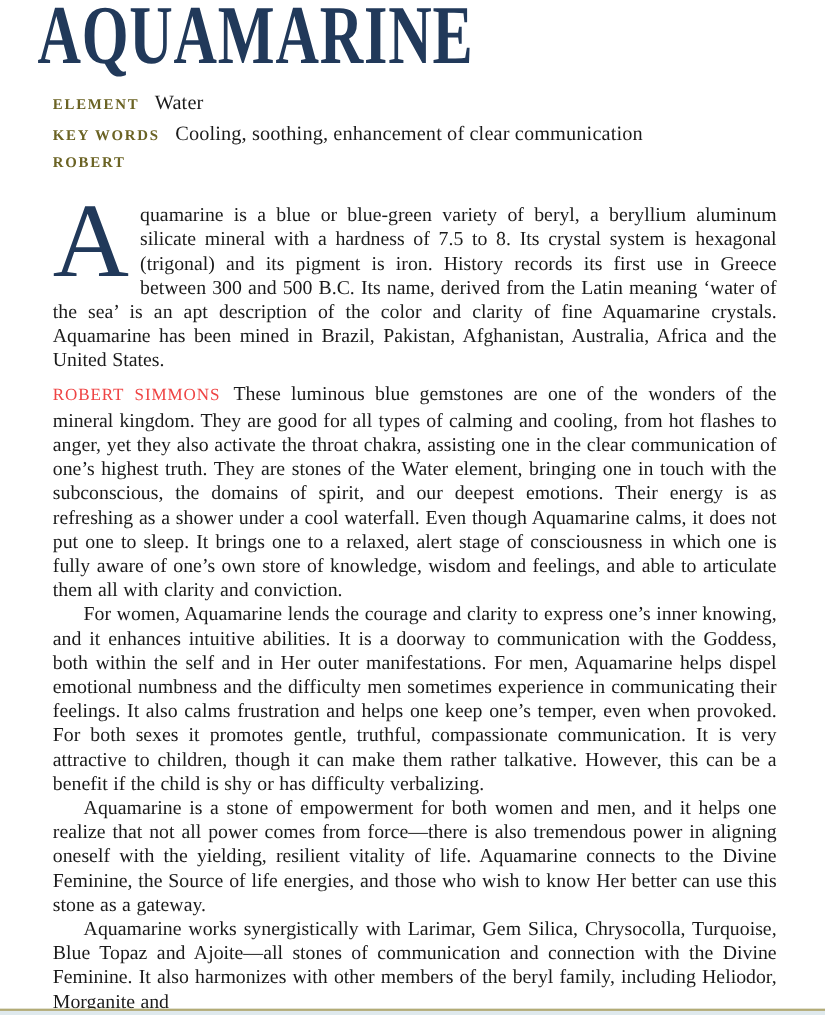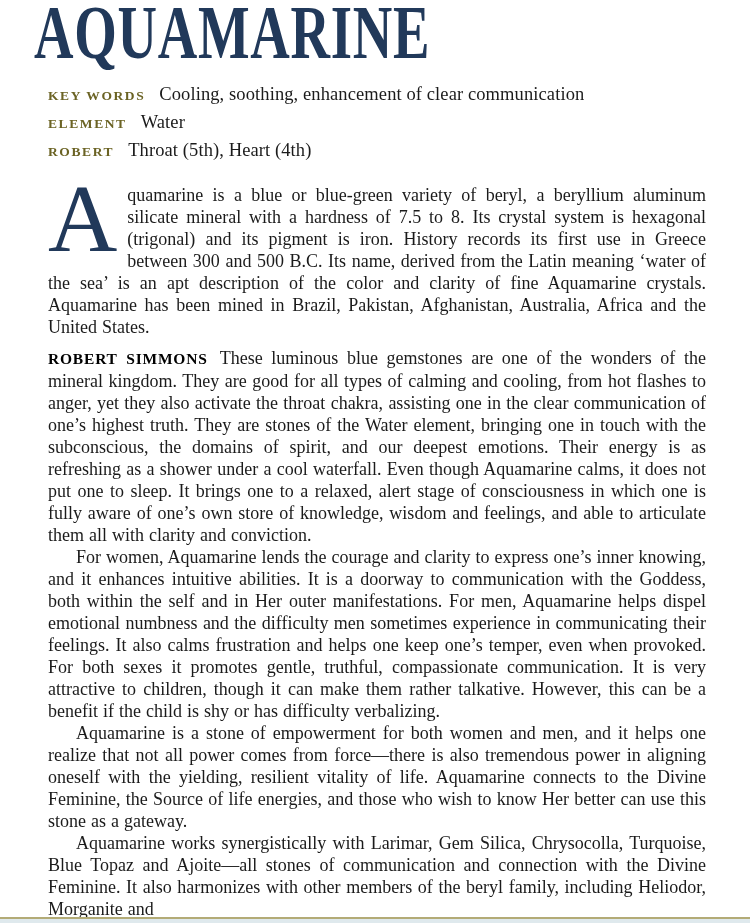--- a/index.html
+++ b/index.html
@@ -65,24 +65,24 @@
     float: left;
     font-size: 96px;
     line-height: 66px;
     height: 66px;
     padding: 2px 10px 0 0;
     color: #21395a;
     font-weight: normal;
   }
   .section { margin-top: 9px; }
   .author-label {
-    font-weight: bold;
+    font-weight: normal;
     font-size: 15.5px;
     letter-spacing: 0.8px;
-    color: #000000;
+    color: #ef4444;
     padding-right: 12px;
     white-space: nowrap;
   }
   .page-edge {
     position: absolute;
     left: 0; right: 0; bottom: 0;
     height: 4px;
     background: #dfe9ed;
     border-top: 2px solid #b3ab76;
   }
@@ -90,30 +90,29 @@
 </head>
 <body>
 
 <div class="page">
   <div class="content">
 
     <h1 class="title">AQUAMARINE</h1>
 
     <div class="attributes">
       <div class="attr-row">
+        <span class="attr-label">ELEMENT</span>
+        <span class="attr-value">Water</span>
+      </div>
+      <div class="attr-row">
         <span class="attr-label">KEY WORDS</span>
         <span class="attr-value">Cooling, soothing, enhancement of clear communication</span>
       </div>
       <div class="attr-row">
-        <span class="attr-label">ELEMENT</span>
-        <span class="attr-value">Water</span>
-      </div>
-      <div class="attr-row">
         <span class="attr-label">ROBERT</span>
-        <span class="attr-value">Throat (5th), Heart (4th)</span>
       </div>
     </div>
 
     <div class="bodytext">
       <p><span class="dropcap">A</span><span>quamarine is a blue or blue-green variety of beryl, a beryllium aluminum silicate mineral with a hardness of 7.5 to 8. Its crystal system is hexagonal (trigonal) and its pigment is iron. History records its first use in Greece between 300 and 500 B.C. Its name, derived from the Latin meaning ‘water of the sea’ is an apt description of the color and clarity of fine Aquamarine crystals. Aquamarine has been mined in Brazil, Pakistan, Afghanistan, Australia, Africa and the United States.</span></p>
 
       <div class="section">
         <p><span class="author-label">ROBERT SIMMONS</span><span>These luminous blue gemstones are one of the wonders of the mineral kingdom. They are good for all types of calming and cooling, from hot flashes to anger, yet they also activate the throat chakra, assisting one in the clear communication of one’s highest truth. They are stones of the Water element, bringing one in touch with the subconscious, the domains of spirit, and our deepest emotions. Their energy is as refreshing as a shower under a cool waterfall. Even though Aquamarine calms, it does not put one to sleep. It brings one to a relaxed, alert stage of consciousness in which one is fully aware of one’s own store of knowledge, wisdom and feelings, and able to articulate them all with clarity and conviction.</span></p>
         <p class="indented">For women, Aquamarine lends the courage and clarity to express one’s inner knowing, and it enhances intuitive abilities. It is a doorway to communication with the Goddess, both within the self and in Her outer manifestations. For men, Aquamarine helps dispel emotional numbness and the difficulty men sometimes experience in communicating their feelings. It also calms frustration and helps one keep one’s temper, even when provoked. For both sexes it promotes gentle, truthful, compassionate communication. It is very attractive to children, though it can make them rather talkative. However, this can be a benefit if the child is shy or has difficulty verbalizing.</p>
         <p class="indented">Aquamarine is a stone of empowerment for both women and men, and it helps one realize that not all power comes from force—there is also tremendous power in aligning oneself with the yielding, resilient vitality of life. Aquamarine connects to the Divine Feminine, the Source of life energies, and those who wish to know Her better can use this stone as a gateway.</p>

